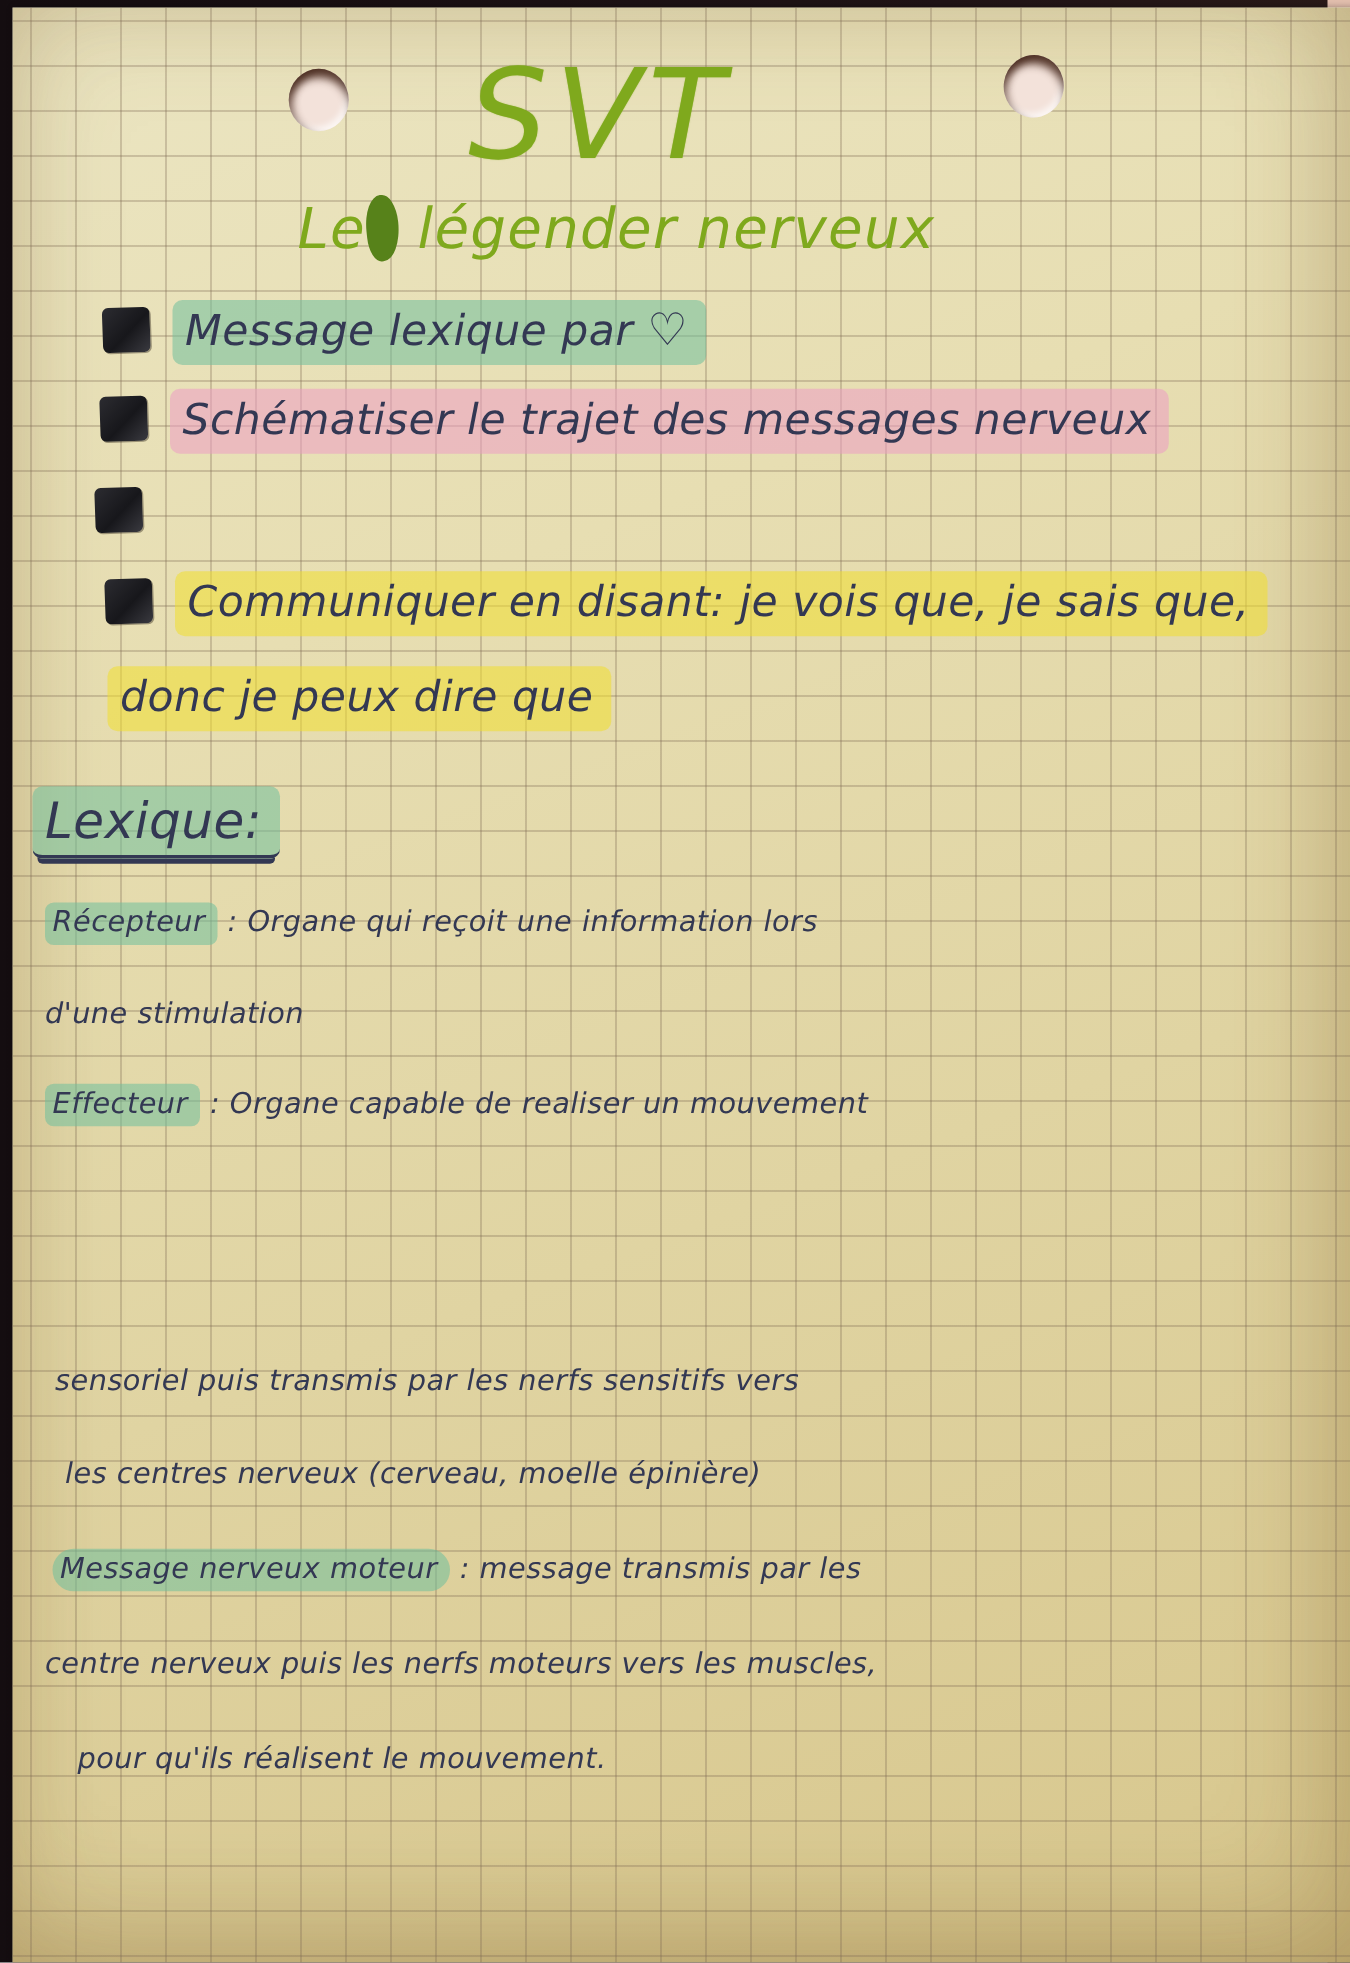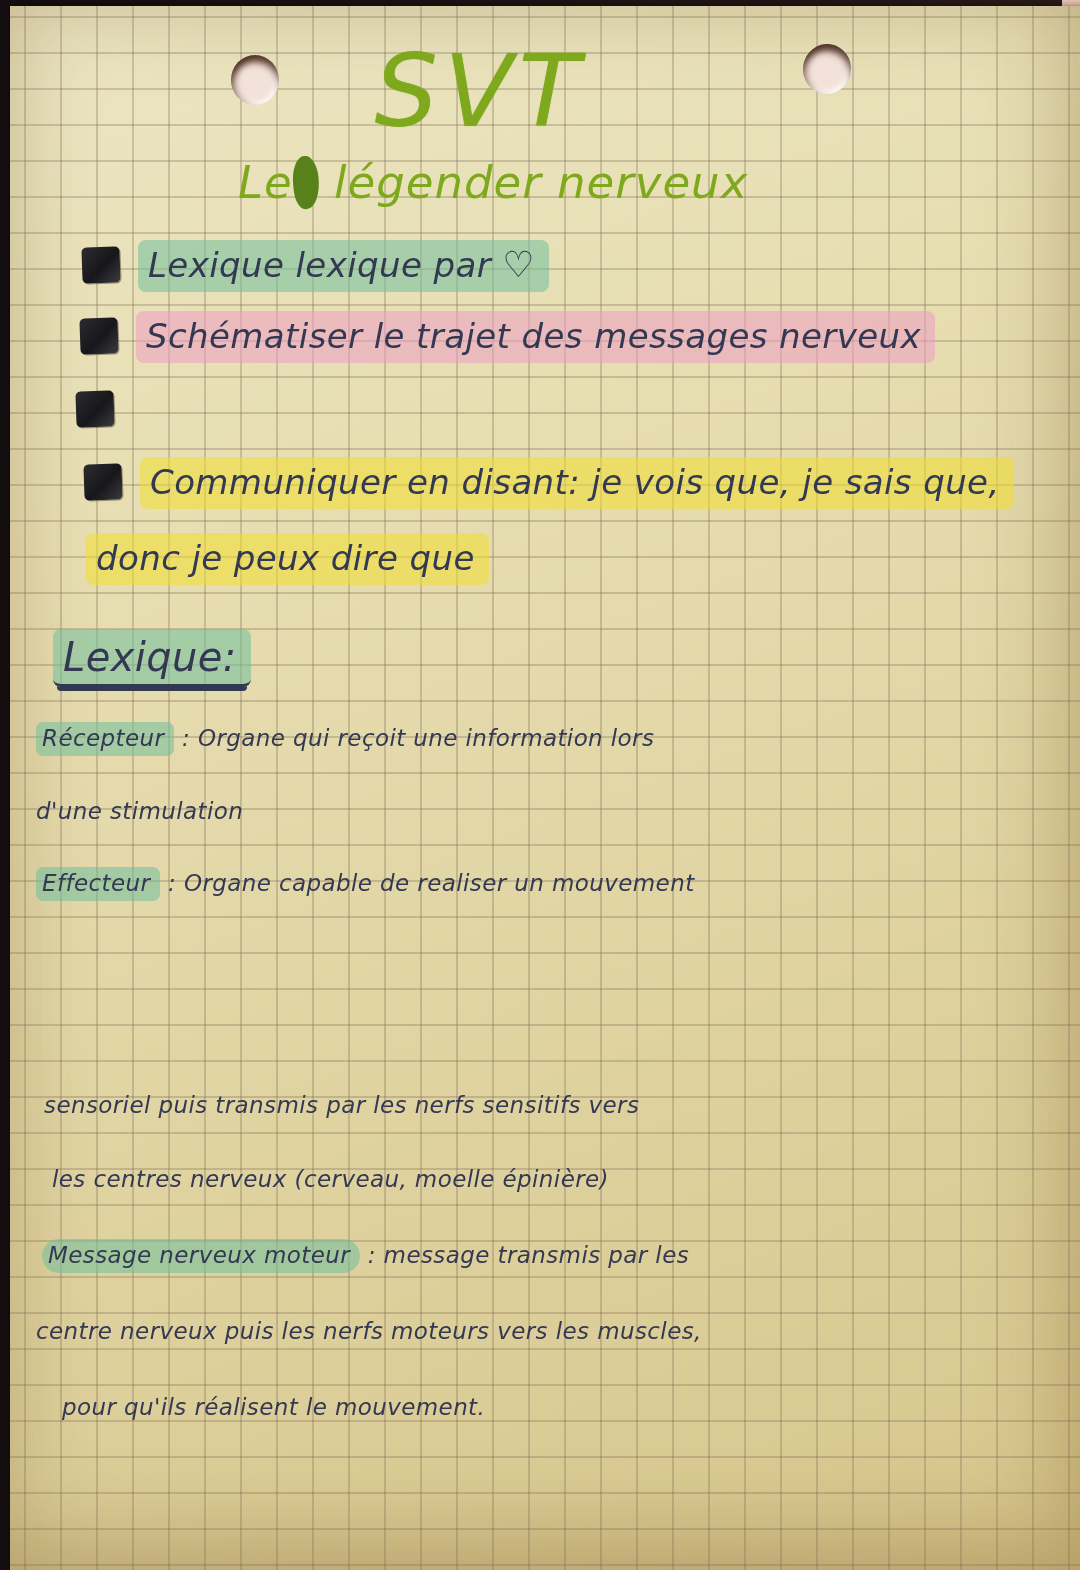--- a/index.html
+++ b/index.html
@@ -81,21 +81,20 @@
   .heart{font-style:normal;font-size:36px;}
 
   .lex{font-size:23px;margin-left:12px;}
   .lex-heading{
     font-size:40px;
   }
   .underline2{
     border-bottom:3px solid #333853;
     box-shadow:0 8px 0 -4px #333853;
     padding-bottom:4px;
-    margin-left:27px;
   }
   .term{padding:3px 10px 5px 6px;border-radius:7px;}
   .lh{top:628px;left:16px;}
   .l0{top:719px;left:14px;}
   .l1{top:792px;left:14px;}
   .l2{top:864px;left:14px;}
   .l3{top:936px;left:14px;}
   .l4{top:1012px;left:14px;}
   .l5{top:1086px;left:22px;}
   .l6{top:1160px;left:30px;}
@@ -111,21 +110,21 @@
 <div class="page">
   <div class="grid"></div>
 
   <div class="hole hole-left"></div>
   <div class="hole hole-right"></div>
 
   <div class="title green">SVT</div>
 
   <div class="subtitle green"><span>Le</span><span class="scribble">s</span><span> légender nerveux</span></div>
 
-  <div class="row check ink r1"><span class="cb"></span><span class="hl" style="background: rgba(111, 191, 156, 0.55);"><span>Lexique lexique par</span> <span class="heart">♡</span></span></div>
+  <div class="row check ink r1"><span class="cb"></span><span class="hl" style="background: rgba(111, 191, 156, 0.55);"><span>Message lexique par</span> <span class="heart">♡</span></span></div>
 
   <div class="row check ink r2"><span class="cb"></span><span class="hl" style="background: rgba(236, 156, 196, 0.55);"><span>Schématiser le trajet des messages nerveux</span></span></div>
 
   <div class="row check ink r3"><span class="cb"></span></div>
 
   <div class="row check ink r4"><span class="cb"></span><span class="hl" style="background: rgba(240, 222, 46, 0.55);"><span>Communiquer en disant: je vois que, je sais que,</span></span></div>
 
   <div class="row check ink r5"><span class="hl" style="background: rgba(240, 222, 46, 0.55);"><span>donc je peux dire que</span></span></div>
 
   <div class="row lex-heading ink lh"><span class="hl underline2" style="background: rgba(111, 191, 156, 0.55);"><span>Lexique:</span></span></div>

